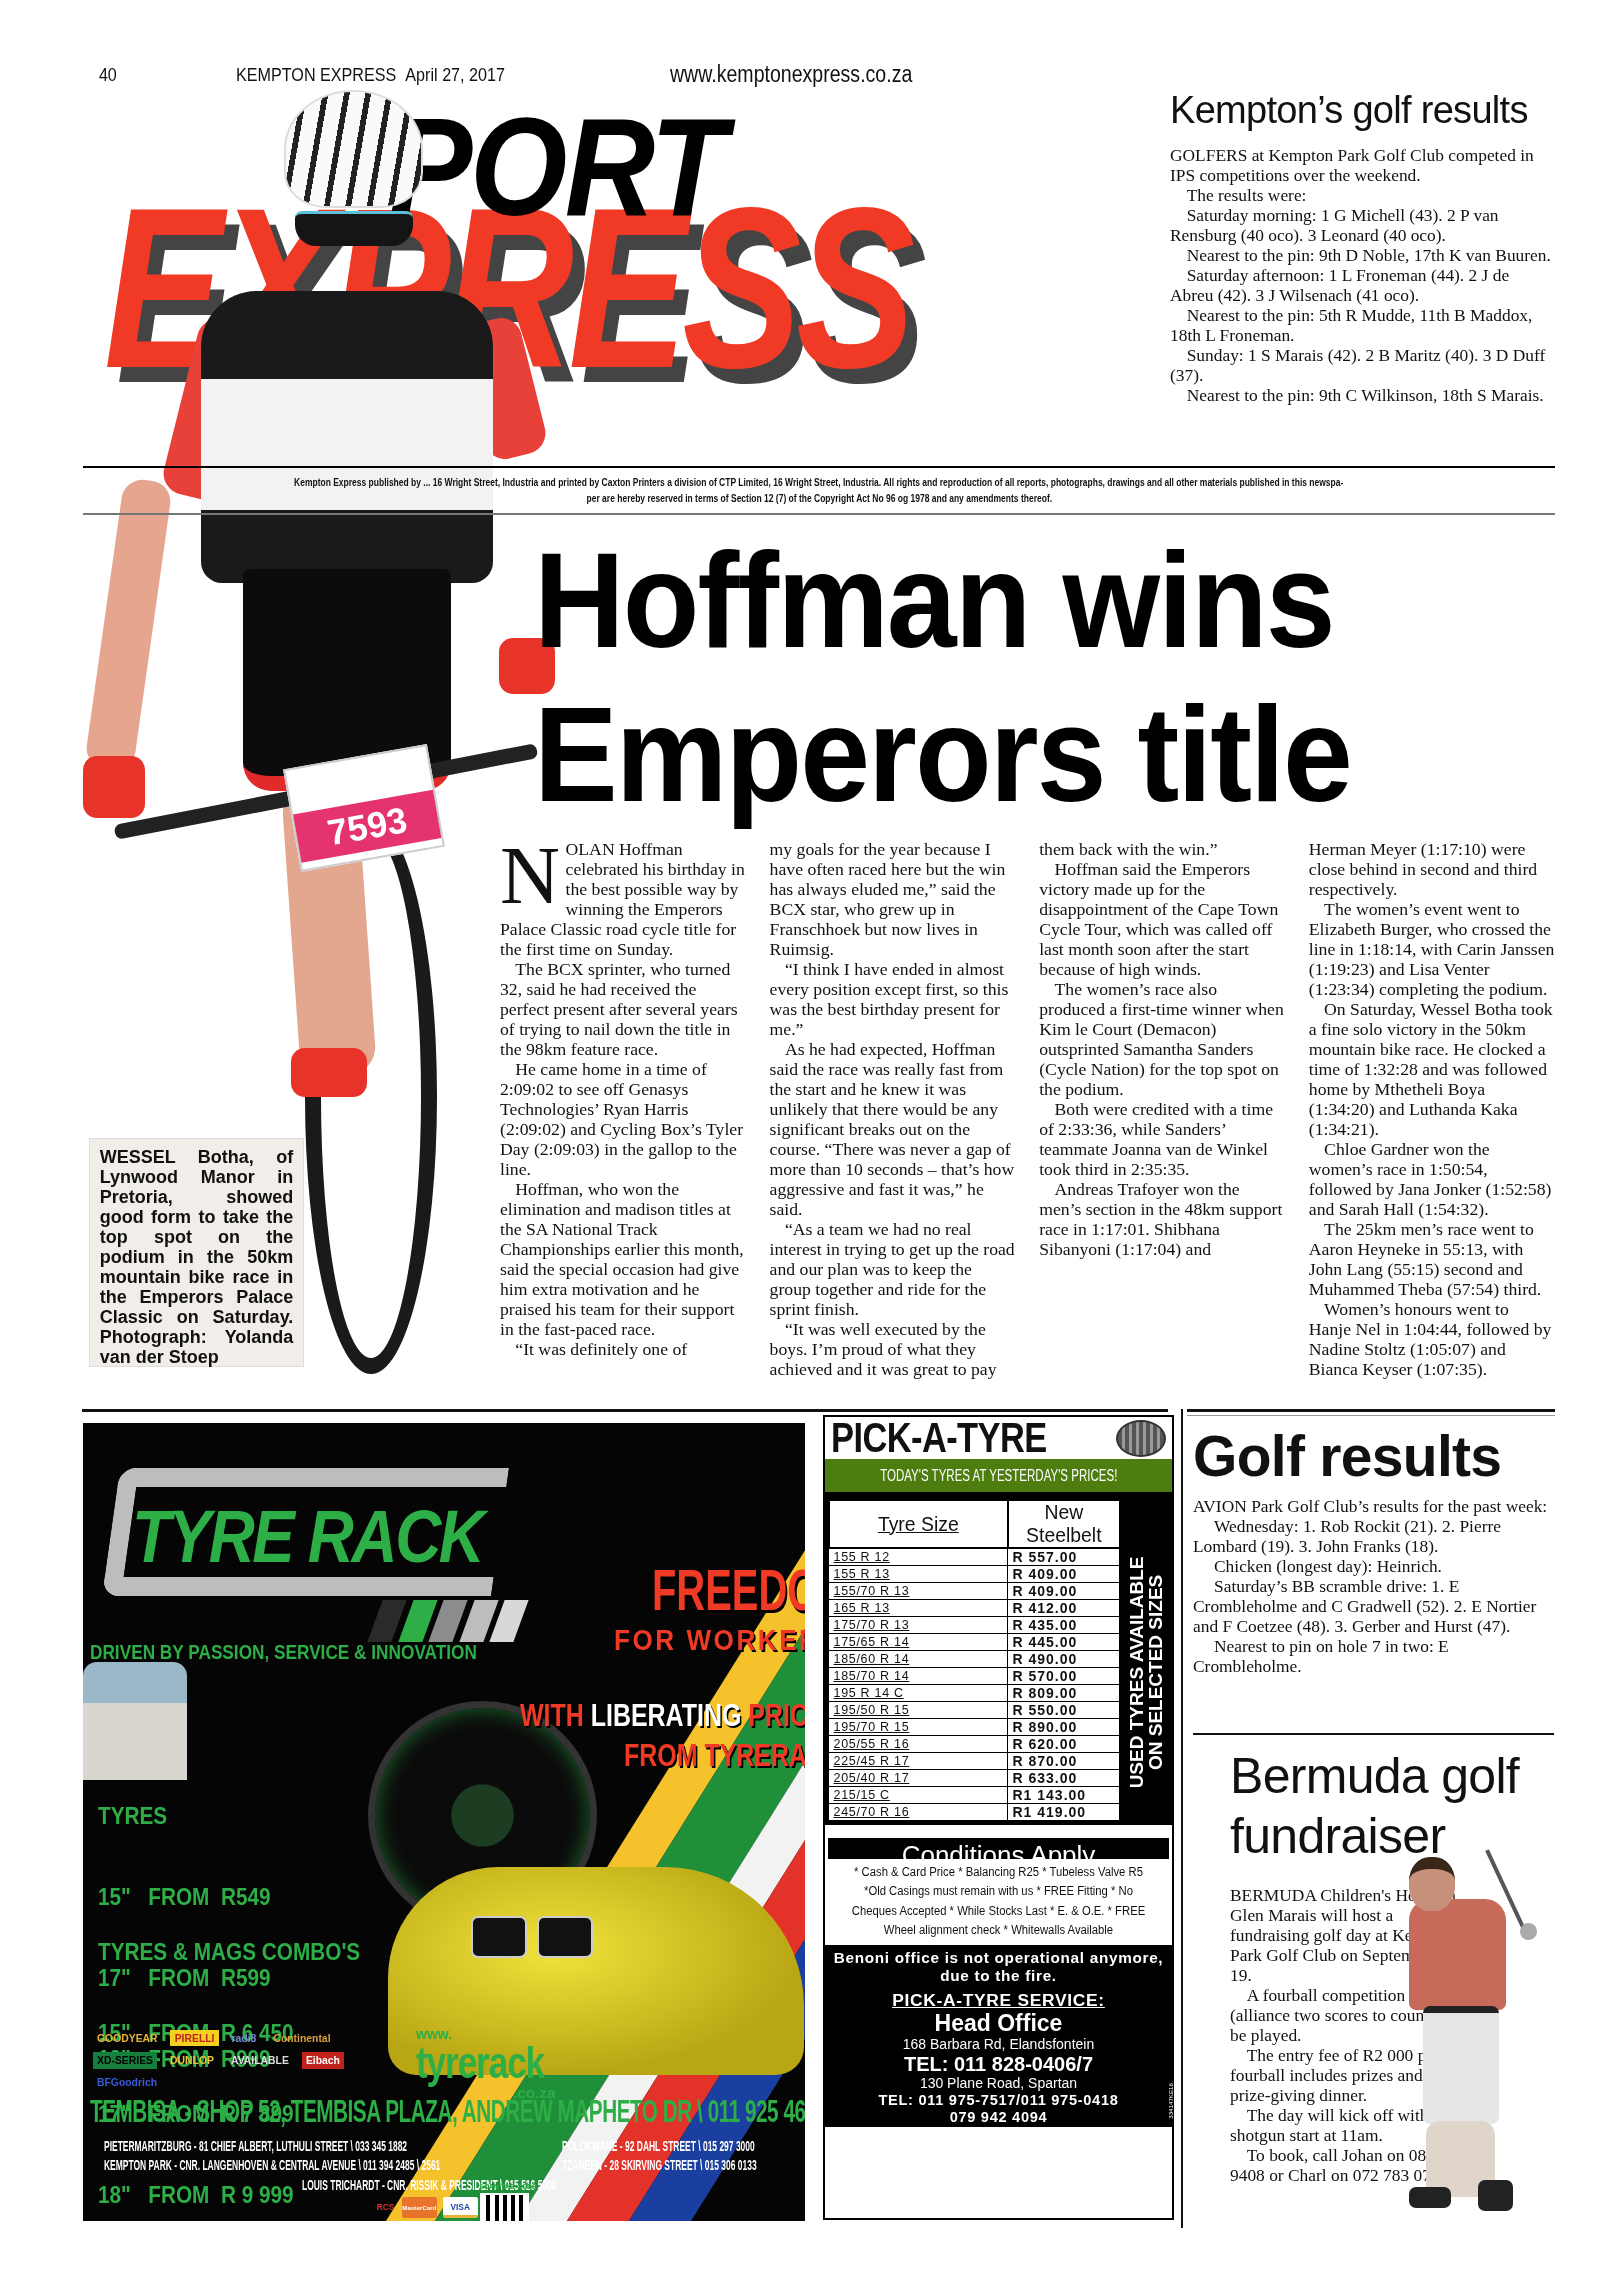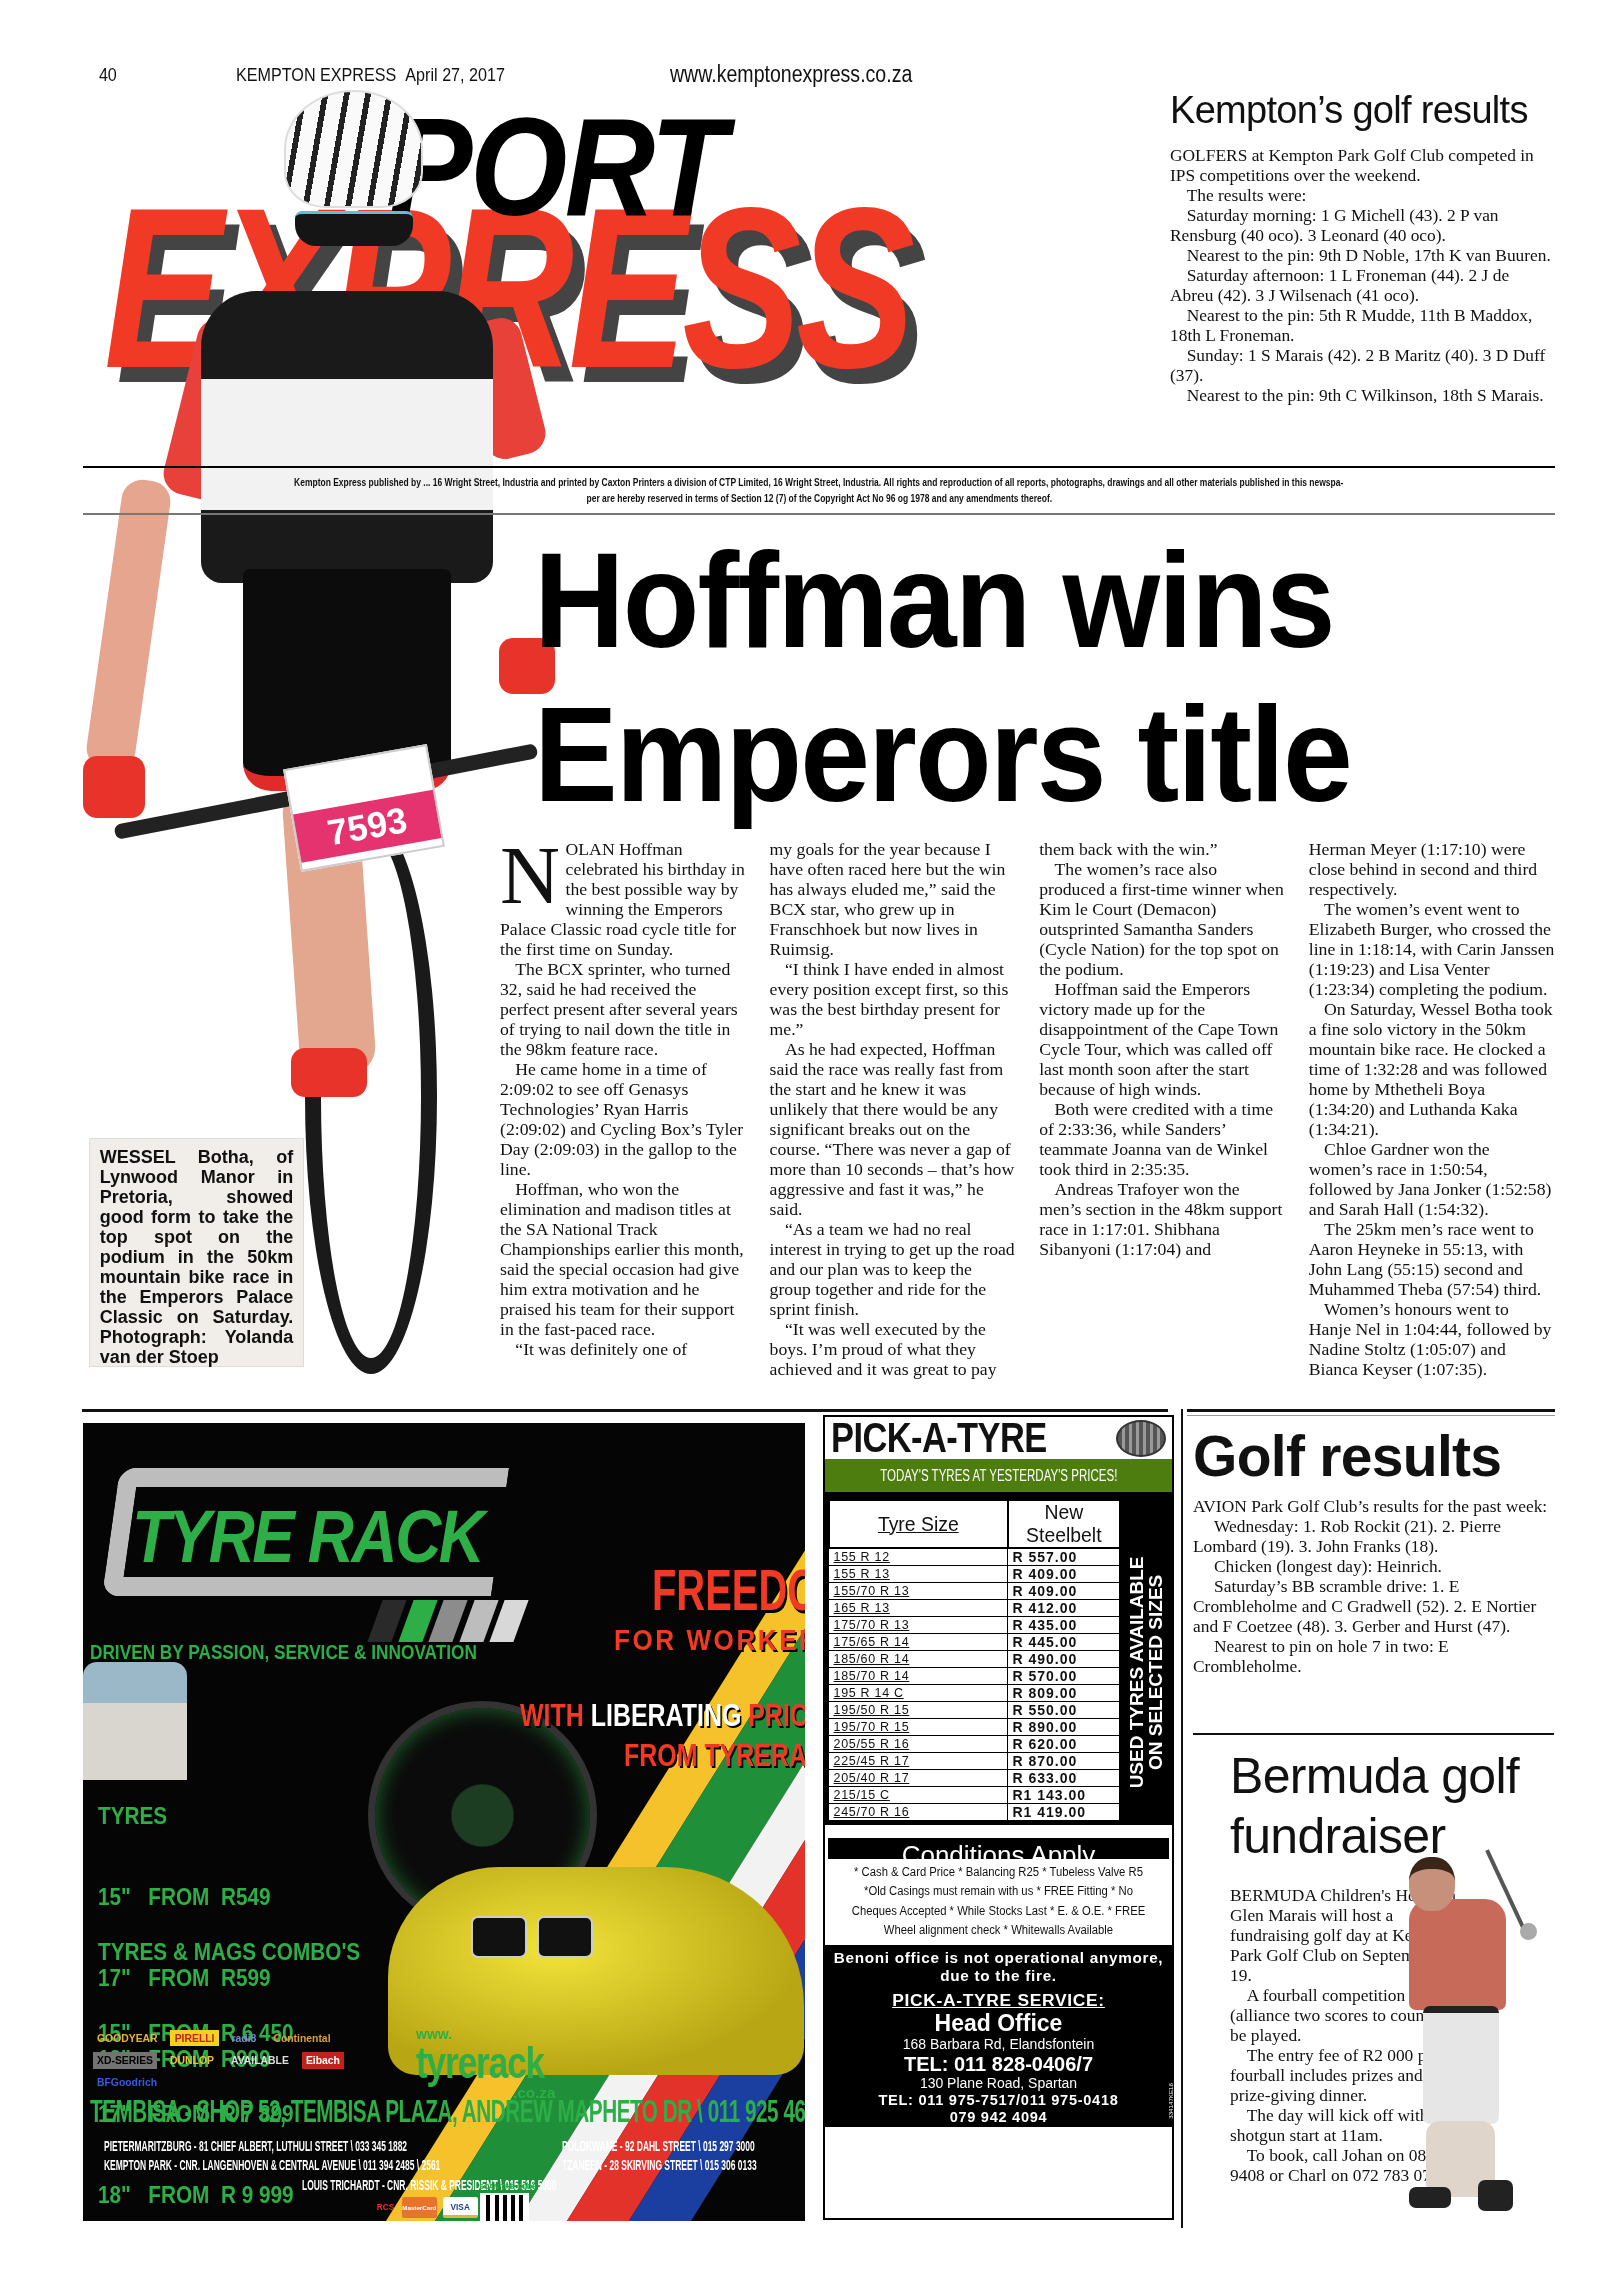--- a/index.html
+++ b/index.html
@@ -214,22 +214,22 @@
   </div>
   <div class="col">
     <p class="noind">my goals for the year because I have often raced here but the win has always eluded me,” said the BCX star, who grew up in Franschhoek but now lives in Ruimsig.</p>
     <p>“I think I have ended in almost every position except first, so this was the best birthday present for me.”</p>
     <p>As he had expected, Hoffman said the race was really fast from the start and he knew it was unlikely that there would be any significant breaks out on the course. “There was never a gap of more than 10 seconds – that’s how aggressive and fast it was,” he said.</p>
     <p>“As a team we had no real interest in trying to get up the road and our plan was to keep the group together and ride for the sprint finish.</p>
     <p>“It was well executed by the boys. I’m proud of what they achieved and it was great to pay</p>
   </div>
   <div class="col">
     <p class="noind">them back with the win.”</p>
+    <p>Hoffman said the Emperors victory made up for the disappointment of the Cape Town Cycle Tour, which was called off last month soon after the start because of high winds.</p>
     <p>The women’s race also produced a first-time winner when Kim le Court (Demacon) outsprinted Samantha Sanders (Cycle Nation) for the top spot on the podium.</p>
-    <p>Hoffman said the Emperors victory made up for the disappointment of the Cape Town Cycle Tour, which was called off last month soon after the start because of high winds.</p>
     <p>Both were credited with a time of 2:33:36, while Sanders’ teammate Joanna van de Winkel took third in 2:35:35.</p>
     <p>Andreas Trafoyer won the men’s section in the 48km support race in 1:17:01. Shibhana Sibanyoni (1:17:04) and</p>
   </div>
   <div class="col">
     <p class="noind">Herman Meyer (1:17:10) were close behind in second and third respectively.</p>
     <p>The women’s event went to Elizabeth Burger, who crossed the line in 1:18:14, with Carin Janssen (1:19:23) and Lisa Venter (1:23:34) completing the podium.</p>
     <p>On Saturday, Wessel Botha took a fine solo victory in the 50km mountain bike race. He clocked a time of 1:32:28 and was followed home by Mthetheli Boya (1:34:20) and Luthanda Kaka (1:34:21).</p>
     <p>Chloe Gardner won the women’s race in 1:50:54, followed by Jana Jonker (1:52:58) and Sarah Hall (1:54:32).</p>
     <p>The 25km men’s race went to Aaron Heyneke in 55:13, with John Lang (55:15) second and Muhammed Theba (57:54) third.</p>
     <p>Women’s honours went to Hanje Nel in 1:04:44, followed by Nadine Stoltz (1:05:07) and Bianca Keyser (1:07:35).</p>
@@ -281,21 +281,21 @@
     <div><span>15"</span>   <span>FROM</span>  <span>R 6 450</span></div>
     <div><span>17"</span>   <span>FROM</span>  <span>R 7 899</span></div>
     <div><span>18"</span>   <span>FROM</span>  <span>R 9 999</span></div>
   </div>
 
   <div class="tr-brands">
     <span style="color:#e8b23a">GOODYEAR</span>
     <span style="background:#f4d120;color:#c0231b">PIRELLI</span>
     <span style="color:#7a8ad8">radi8</span>
     <span style="color:#d8a040">Continental</span><br>
-    <span style="background:#737373;color:#000">XD-SERIES</span>
+    <span style="background:#15803d;color:#000">XD-SERIES</span>
     <span style="color:#e8c23a">DUNLOP</span>
     <span style="color:#ddd">AVAILABLE</span>
     <span style="background:#c0231b;color:#fff">Eibach</span>
     <span style="color:#3a5ad8">BFGoodrich</span>
   </div>
   <div class="tr-url">
     <span class="w">www.</span>
     <span class="big">tyrerack</span>
     <span class="co">.co.za</span>
   </div>

